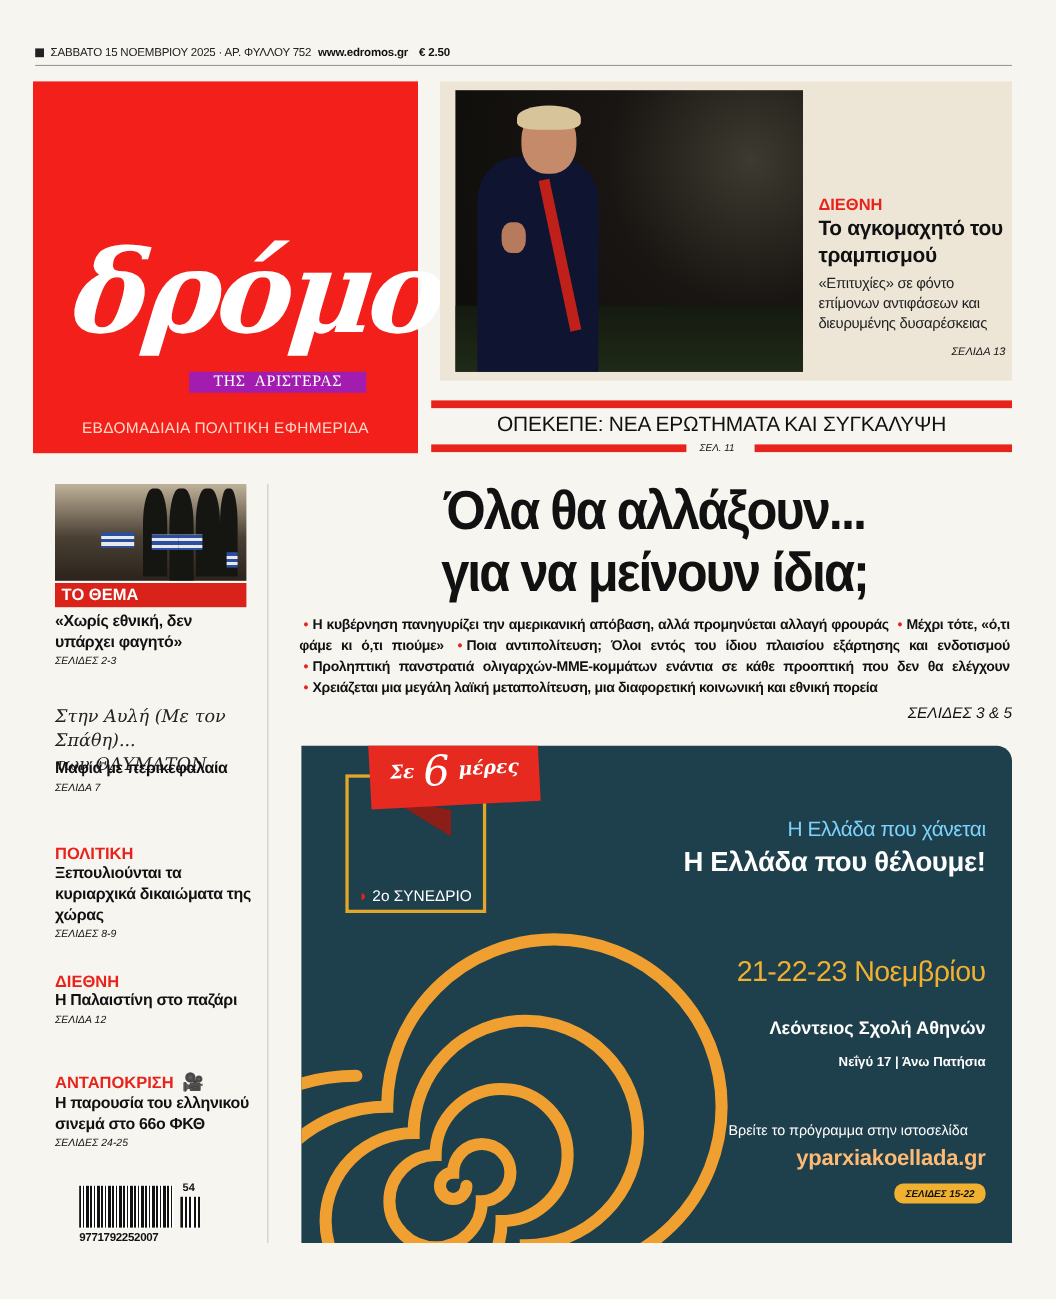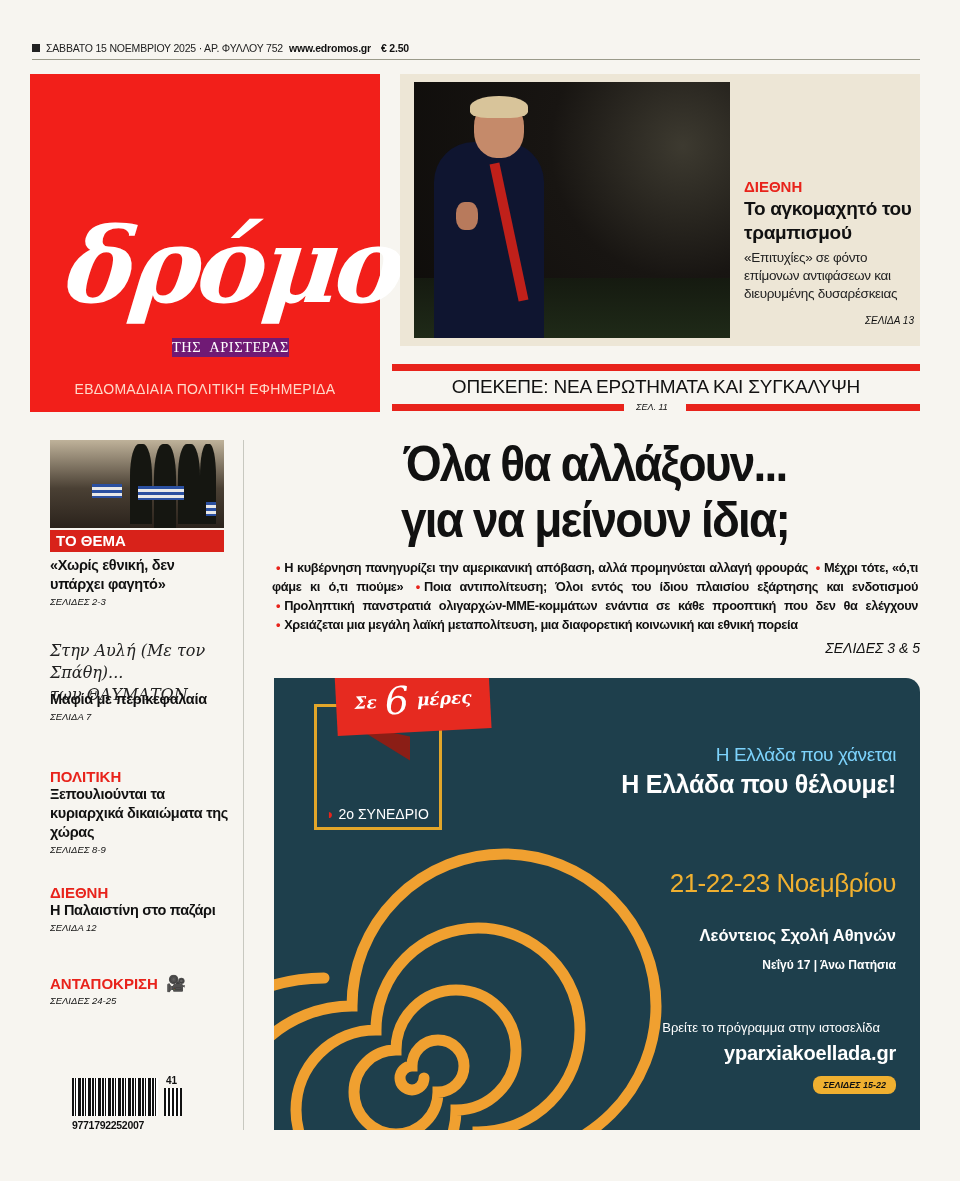--- a/index.html
+++ b/index.html
@@ -8,21 +8,21 @@
 
   .topbar { position: absolute; left: 32px; top: 40px; width: 888px; height: 16px; display: flex; align-items: center; font-size: 10.5px; letter-spacing: -0.2px; }
   .topbar .sq { width: 8px; height: 8px; background: #222; margin-right: 6px; }
   .topbar .dt { color: #222; }
   .topbar .web { font-weight: bold; margin-left: 6px; }
   .topbar .price { font-weight: bold; margin-left: 10px; }
   .topline { position: absolute; left: 32px; top: 59px; width: 888px; height: 1px; background: #9a9a8a; }
 
   .masthead { position: absolute; left: 30px; top: 74px; width: 350px; height: 338px; background: #f21f1a; }
   .logo-word { position: absolute; left: 38px; top: 140px; font-family: "DejaVu Serif", serif; font-style: italic; font-weight: bold; color: #fff; font-size: 104px; letter-spacing: -4px; line-height: 1; transform: skewX(-6deg); }
-  .logo-sub { position: absolute; left: 142px; top: 264px; background: #701a75; color: #fff; font-family: "Liberation Serif", serif; font-size: 14.5px; padding: 1px 0; letter-spacing: 0.5px; }
+  .logo-sub { position: absolute; left: 142px; top: 264px; background: #a21caf; color: #fff; font-family: "Liberation Serif", serif; font-size: 14.5px; padding: 1px 22px; letter-spacing: 0.5px; }
   .logo-sub .gap { display: inline-block; width: 8px; }
   .logo-tag { position: absolute; left: 0; width: 350px; top: 307px; text-align: center; color: #ffd8c8; font-size: 14px; letter-spacing: 0.3px; }
 
   .trump-box { position: absolute; left: 400px; top: 74px; width: 520px; height: 272px; background: #ede6d6; }
   .trump-photo { position: absolute; left: 14px; top: 8px; width: 316px; height: 256px; background: radial-gradient(circle at 85% 25%, #3d3a30 0%, #181512 40%, #0e0c0a 100%); overflow: hidden; }
   .trump-photo .grass { position: absolute; left: 0; bottom: 0; width: 100%; height: 60px; background: linear-gradient(#151a10, #1f2a18); }
   .trump-photo .body { position: absolute; left: 20px; top: 60px; width: 110px; height: 200px; background: #0f1530; border-radius: 40px 40px 0 0; }
   .trump-photo .head { position: absolute; left: 60px; top: 18px; width: 50px; height: 58px; background: #c58a6a; border-radius: 45%; }
   .trump-photo .hair { position: absolute; left: 56px; top: 14px; width: 58px; height: 22px; background: #d8c49a; border-radius: 50% 50% 30% 30%; }
   .trump-photo .tie { position: absolute; left: 90px; top: 80px; width: 10px; height: 140px; background: #c0201a; transform: rotate(-12deg); }
@@ -69,21 +69,21 @@
   .ad .ribbon { position: absolute; left: 62px; top: -10px; width: 154px; height: 64px; background: #e62a20; transform: rotate(-3deg); color: #fff; font-family: "DejaVu Serif", serif; font-style: italic; display: flex; align-items: center; justify-content: center; gap: 8px; }
   .ad .ribbon .s { font-size: 17px; font-weight: bold; }
   .ad .ribbon .n { font-size: 38px; }
   .ad .ribbon-tail { position: absolute; left: 76px; top: 52px; width: 0; height: 0; border-left: 60px solid transparent; border-top: 24px solid #8b1e16; transform: skewY(12deg); }
   .ad .l1 { position: absolute; right: 24px; top: 66px; color: #7dd3fc; font-size: 19px; letter-spacing: -0.4px; }
   .ad .l2 { position: absolute; right: 24px; top: 92px; color: #fff; font-size: 25px; font-weight: bold; letter-spacing: -0.3px; }
   .ad .dates { position: absolute; right: 24px; top: 190px; color: #f0b030; font-size: 26px; letter-spacing: -0.5px; }
   .ad .venue { position: absolute; right: 24px; top: 248px; color: #fff; font-size: 16.5px; font-weight: bold; margin-left: 12px; }
   .ad .addr { position: absolute; right: 24px; top: 280px; color: #fff; font-size: 12px; font-weight: bold; }
   .ad .prog { position: absolute; right: 40px; top: 342px; color: #fff; font-size: 13px; }
-  .ad .site { position: absolute; right: 24px; top: 364px; color: #ffffff; font-size: 20px; font-weight: bold; letter-spacing: -0.2px; }
+  .ad .site { position: absolute; right: 24px; top: 364px; color: #fdba74; font-size: 20px; font-weight: bold; letter-spacing: -0.2px; }
   .ad .pages { position: absolute; right: 24px; top: 398px; background: #f0b030; color: #111; font-size: 9px; font-style: italic; font-weight: bold; padding: 4px 10px; border-radius: 8px; }
   .ad svg.spiral { position: absolute; left: -60px; top: 140px; }
 </style>
 </head>
 <body>
 
 <div class="topbar">
   <span class="sq"></span>
   <span class="dt">ΣΑΒΒΑΤΟ 15 ΝΟΕΜΒΡΙΟΥ 2025 · ΑΡ. ΦΥΛΛΟΥ 752</span>
   <span class="web">www.edromos.gr</span>
@@ -159,28 +159,29 @@
 <div class="side-item" style="top:884px;">
   <div class="k">ΔΙΕΘΝΗ</div>
   <div class="t">Η Παλαιστίνη στο παζάρι</div>
   <div class="p">ΣΕΛΙΔΑ 12</div>
 </div>
 
 <div class="side-item" style="top:974px;">
   <div class="k">
     <span>ΑΝΤΑΠΟΚΡΙΣΗ</span><span class="camera">🎥</span>
   </div>
+  <div class="t">Η παρουσία του ελληνικού σινεμά στο 66ο ΦΚΘ</div>
   <div class="p">ΣΕΛΙΔΕΣ 24-25</div>
 </div>
 
 <div class="barcode">
   <div class="bars"></div>
   <div class="addon"></div>
 </div>
-<div class="barcode-addon-num">41</div>
+<div class="barcode-addon-num">54</div>
 <div class="barcode-num">9771792252007</div>
 
 <div class="main-head">
   <div>Όλα θα αλλάξουν...</div>
   <div>για να μείνουν ίδια;</div>
 </div>
 <div class="bullets">
   <span class="dot">•</span><span>Η κυβέρνηση πανηγυρίζει την αμερικανική απόβαση, αλλά προμηνύεται αλλαγή φρουράς</span>
   <span class="dot">•</span><span>Μέχρι τότε, «ό,τι φάμε κι ό,τι πιούμε»</span>
   <span class="dot">•</span><span>Ποια αντιπολίτευση; Όλοι εντός του ίδιου πλαισίου εξάρτησης και ενδοτισμού</span>

